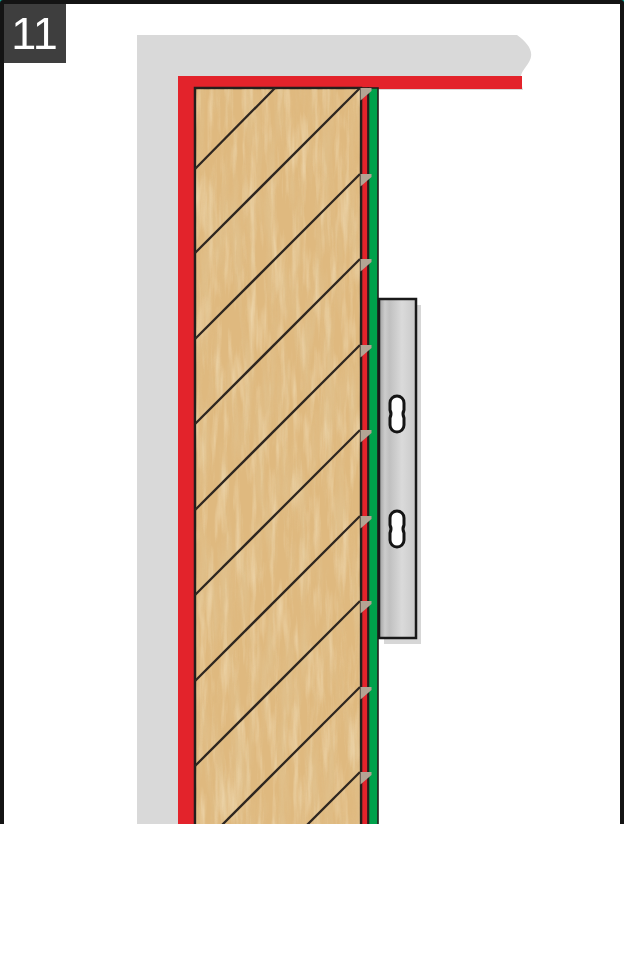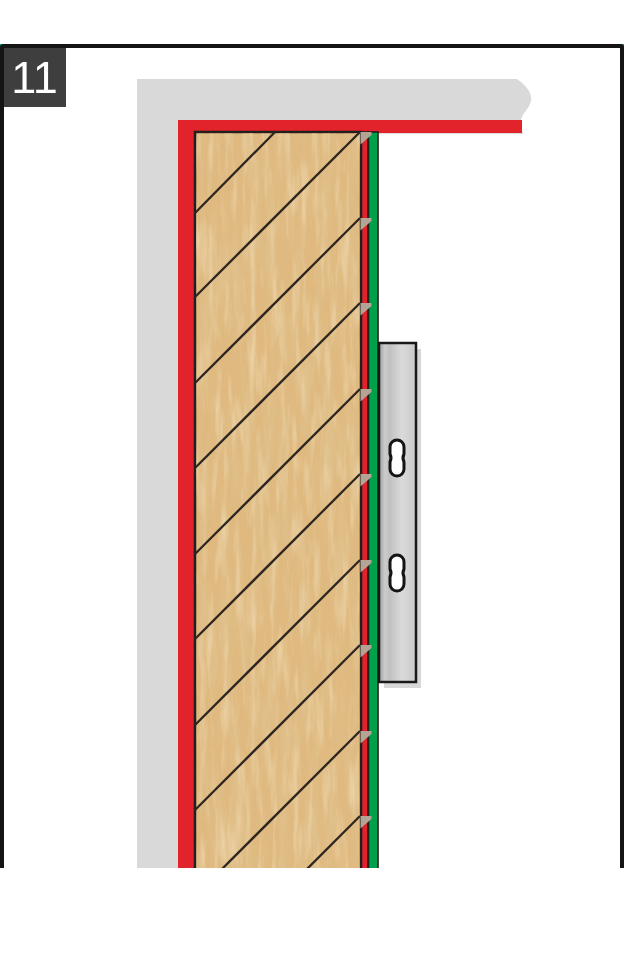--- a/index.html
+++ b/index.html
@@ -1,18 +1,18 @@
 <!DOCTYPE html>
 <html style="--red: #e3232b; --green: #00a14b; --wall: #d9d9d9; --wood: #dfb97f; --line: #2e2620; --outline: #241f1c; --badge: #3e3e3e; --notch: #b3a494; --rail: #cccccc; --rail_shadow: #d7d7d7; --slot_fill: #ffffff;"><head>
 <meta charset="utf-8">
 <title>Assembly Step Diagram</title>
 <style>
   html,body{margin:0;padding:0;background:#ffffff;}
   .stage{position:relative;width:624px;height:824px;background:#14b8a6;overflow:hidden;
-         font-family:"Liberation Sans","DejaVu Sans",sans-serif;margin-top:44px;}
+         font-family:"Liberation Sans","DejaVu Sans",sans-serif;}
   .card{position:absolute;left:0;top:0;width:616px;height:953px;background:#fff;
         border:4px solid #141414;border-radius:3px;overflow:hidden;
         box-shadow:0 5px 0 #a8a8a8;}
   .card svg{position:absolute;left:-4px;top:-4px;width:624px;height:968px;display:block;}
   .badge-text{font-family:"Liberation Sans","DejaVu Sans",sans-serif;font-size:45px;
               font-weight:400;fill:#ffffff;}
 </style>
 </head>
 <body>
 

